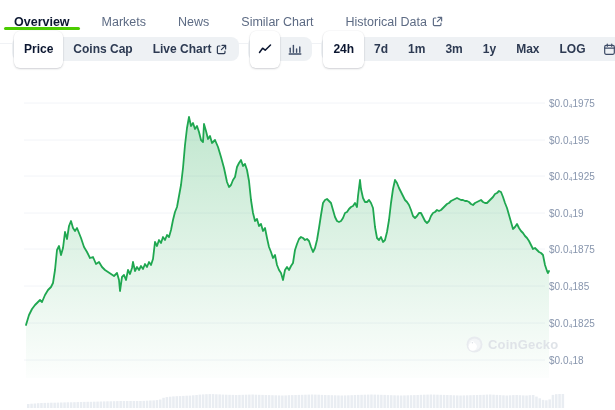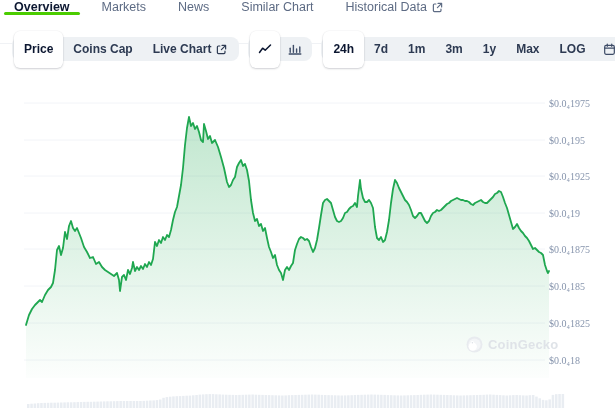--- a/index.html
+++ b/index.html
@@ -2,21 +2,21 @@
 <html style="--cg-green: #4bcc00;"><head>
 <meta charset="utf-8">
 <style>
   * { margin:0; padding:0; box-sizing:border-box; }
   html,body { width:615px; height:410px; background:#fff; overflow:hidden;
     font-family:"Liberation Sans", sans-serif; }
   #app { position:relative; width:615px; height:410px; background:#fff; }
 
   
   .tabbar { position:absolute; top:0; left:0; right:0; height:44px;
-    display:flex; align-items:flex-start; gap:12px; padding-left:4px;
+    display:flex; align-items:center; gap:12px; padding-left:4px;
     border-bottom:1px solid #f0f2f5; }
   .tab { position:relative; display:flex; align-items:center; padding:0 10px;
     font-size:12.5px; color:#5d6b84; font-weight:500; cursor:pointer; white-space:nowrap; }
   .tab.active { color:#0c1731; font-weight:700; }
   .tab.active .underline { position:absolute; left:0; right:0; bottom:-1px;
     height:3px; border-radius:3px; background:var(--cg-green,#4bcc00); }
   .tab .ext { margin-left:5px; display:inline-flex; }
 
   
   .toolbar { position:absolute; top:37px; left:12px; right:16px; height:24px;
@@ -29,21 +29,21 @@
     white-space:nowrap; background:transparent; border:none; }
   .seg-btn.active { background:#fff; color:#0c1731; font-weight:700;
     box-shadow:0 1px 2px rgba(16,24,40,.18), 0 0 0 .5px rgba(16,24,40,.04); }
   .seg-btn.icon-only { padding:2px 8px; }
   svg.ic { display:block; }
 
   
   .chart-region { position:absolute; left:0; top:84px; width:615px; height:300px; cursor:crosshair; }
   #chart-svg { position:absolute; left:0; top:0; }
   .y-label { position:absolute; left:549px; font-size:10px; color:#8795ad;
-    font-family:Liberation Serif, serif; white-space:nowrap; }
+    font-family:Liberation Sans, sans-serif; white-space:nowrap; }
 
   
   .watermark { position:absolute; left:466px; top:336px; display:flex;
     align-items:center; gap:5px; pointer-events:none; }
   .wm-text { font-size:13px; font-weight:700; color:#dfe3e8; letter-spacing:.2px; }
 
   
   .navigator { position:absolute; left:0; top:386px; width:615px; height:24px; cursor:ew-resize; }
 </style>
 </head>

